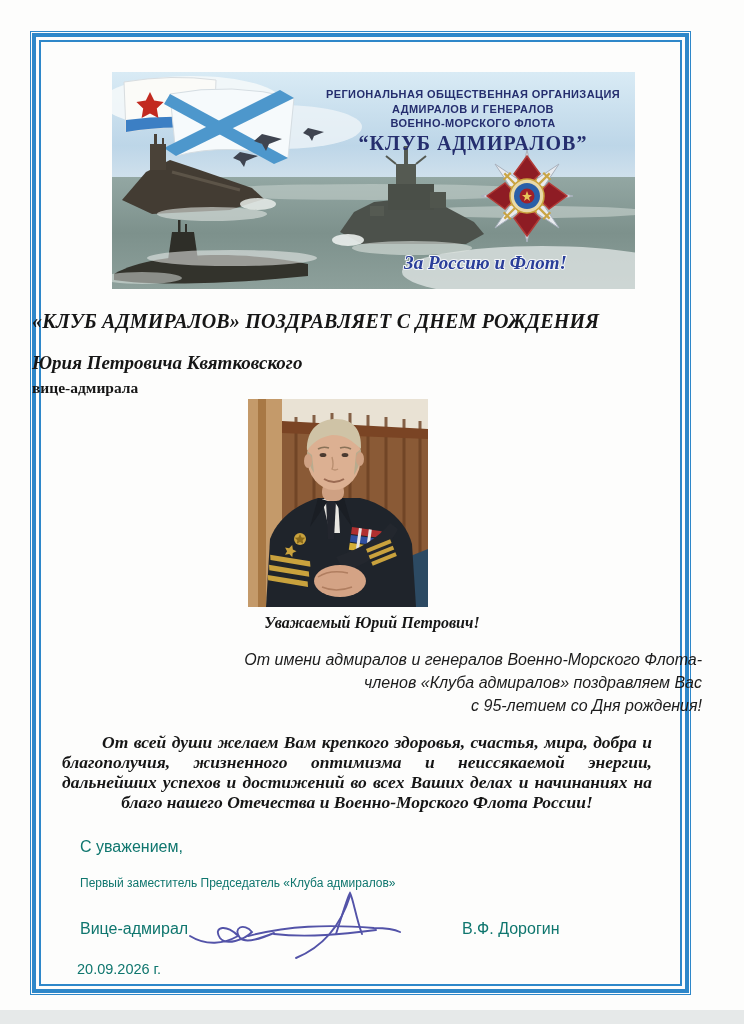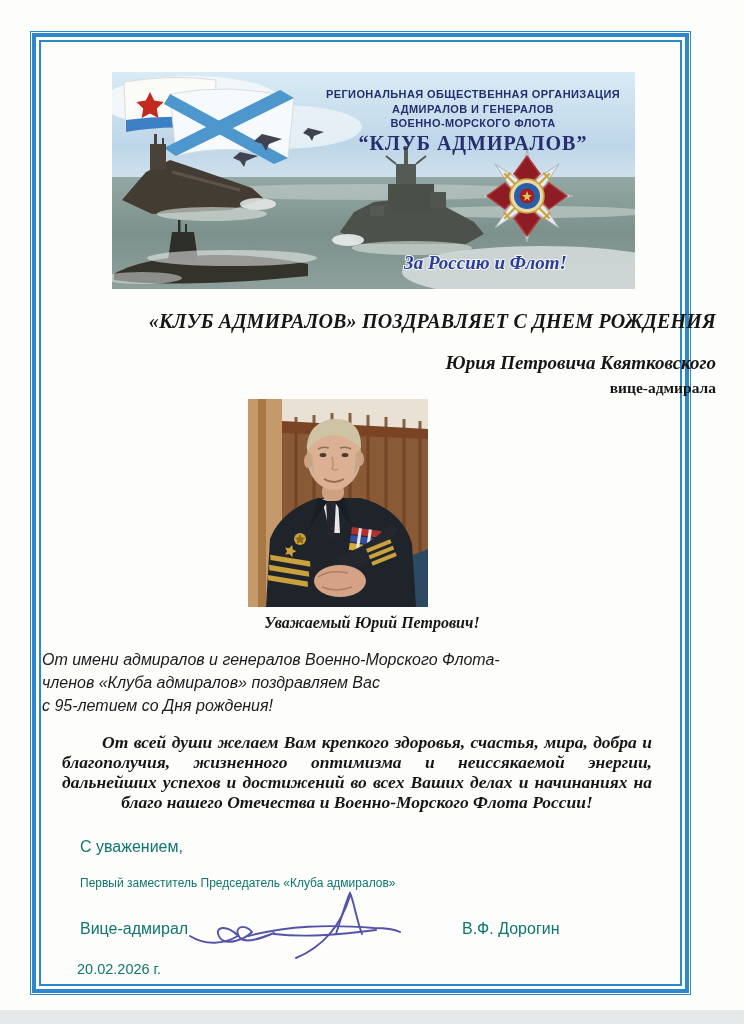--- a/index.html
+++ b/index.html
@@ -17,32 +17,32 @@
   .scan-edge{position:absolute;left:0;bottom:0;width:744px;height:14px;background:#e6e9e9;}
   
   .frame{position:absolute;left:30px;top:31px;width:661px;height:964px;
          border:1px solid var(--blue);box-sizing:border-box;pointer-events:none;}
   .frame::before{content:"";position:absolute;inset:1px;border:4px solid var(--blue);}
   .frame::after{content:"";position:absolute;inset:8px;border:2px solid var(--blue);}
 
   .banner{position:absolute;left:112px;top:72px;width:523px;height:270px;}
   .banner svg{display:block;}
 
-  .title-block{position:absolute;left:56px;top:310px;width:660px;text-align:right;}
+  .title-block{position:absolute;left:32px;top:310px;width:660px;text-align:left;}
   .title-l1{font-size:20px;font-weight:bold;font-style:italic;letter-spacing:.2px;}
   .title-l2{font-size:19px;font-weight:bold;font-style:italic;margin-top:19px;}
   .title-l3{font-size:15.5px;font-weight:bold;margin-top:5px;}
 
   .photo{position:absolute;left:248px;top:399px;width:180px;height:208px;}
   .photo svg{display:block;}
 
   .salutation{position:absolute;left:42px;top:614px;width:660px;text-align:center;
               font-size:16px;font-weight:bold;font-style:italic;}
 
-  .para1{position:absolute;left:42px;top:648px;width:660px;text-align:left;
+  .para1{position:absolute;left:42px;top:648px;width:660px;text-align:right;
          font-family:"Liberation Sans",sans-serif;font-style:italic;
          font-size:16px;line-height:23px;color:#1c1c1c;}
 
   .para2{position:absolute;left:62px;top:732px;width:590px;
          font-size:17.5px;font-weight:bold;font-style:italic;line-height:20px;
          text-align:justify;text-align-last:center;text-indent:40px;}
 
   .sans-it{font-family:"Liberation Sans",sans-serif;color:#0f766e;}
   .closing{position:absolute;left:80px;top:838px;font-size:16px;}
   .position-line{position:absolute;left:80px;top:876px;font-size:12px;}
@@ -277,16 +277,16 @@
       <g fill="none" stroke="#5353a8" stroke-width="1.9" stroke-linecap="round">
         <path d="M12,50 C28,60 46,58 60,50 C50,38 34,40 42,52 C48,60 66,54 74,46 C66,36 54,42 62,52 C68,58 84,52 96,47"></path>
         <path d="M70,50 C110,40 148,38 196,42 C206,42 216,43 222,46"></path>
         <path d="M96,48 C130,52 166,48 198,44"></path>
         <path d="M158,48 C164,30 169,12 172,7 C175,12 178,32 184,48"></path>
         <path d="M172,10 C162,42 142,62 118,72"></path>
       </g>
     </svg>
   </div>
 
-  <div class="date sans-it">20.02.2026 г.</div>
+  <div class="date sans-it">20.09.2026 г.</div>
 
   <div class="scan-edge"></div>
 </div>
 
 </body></html>

